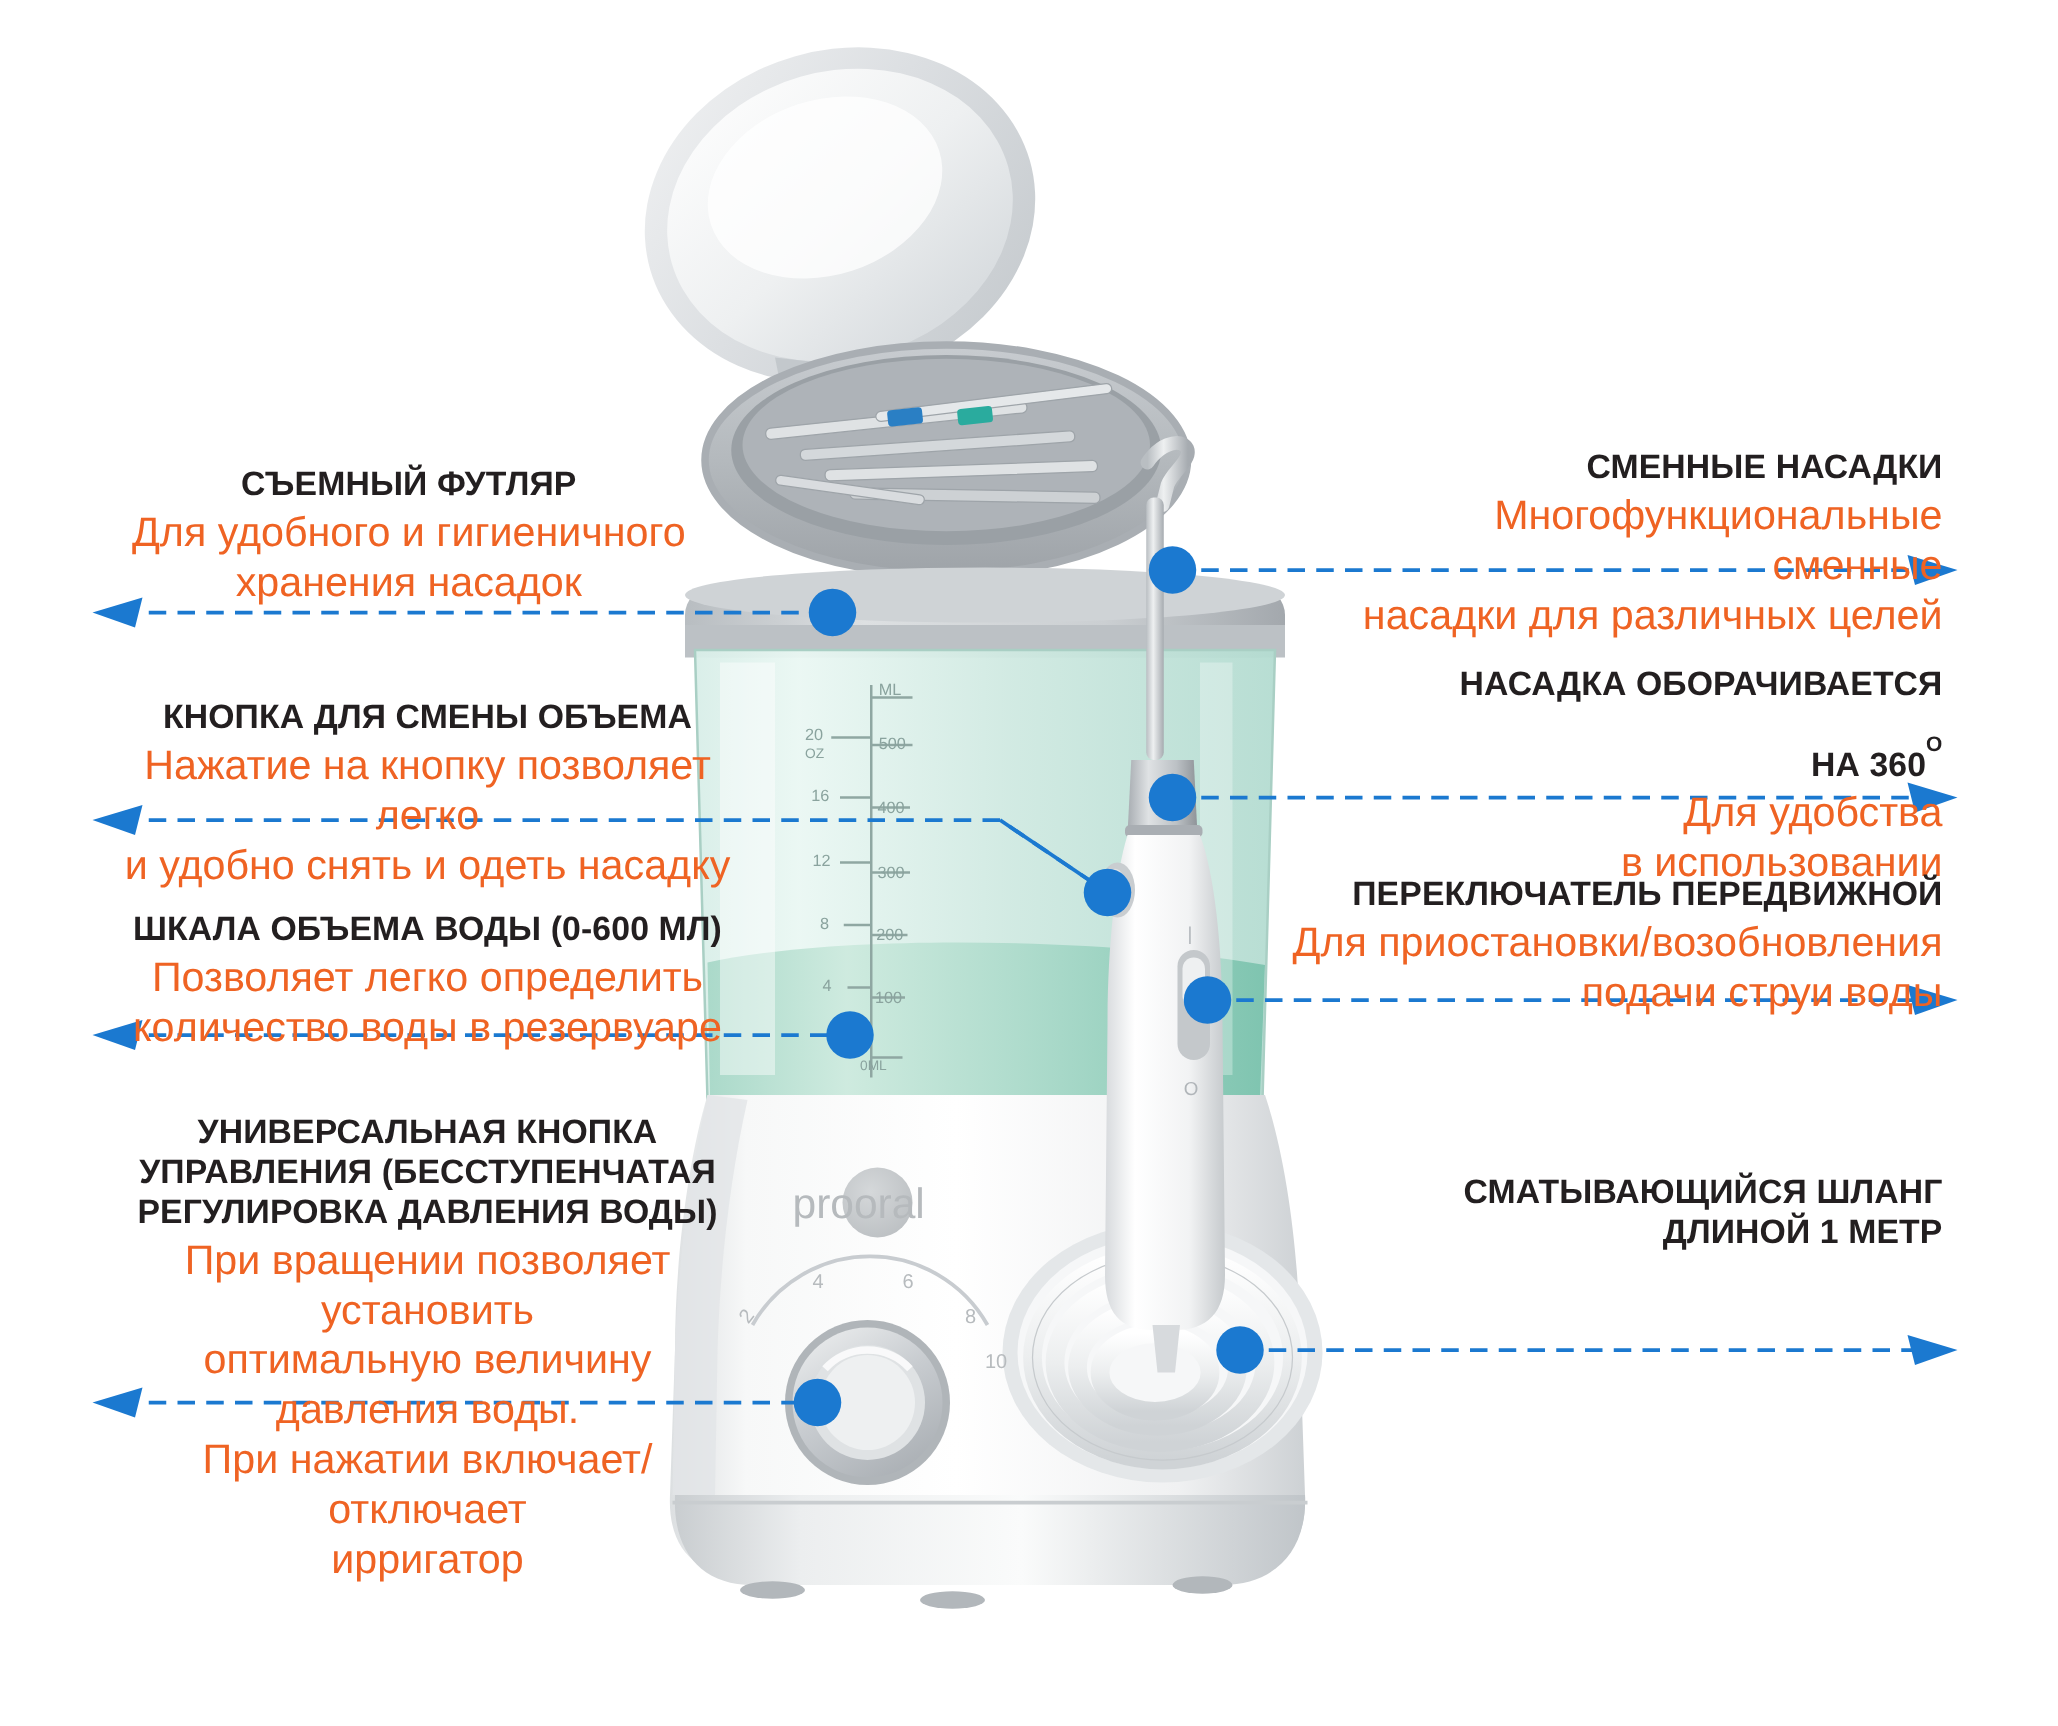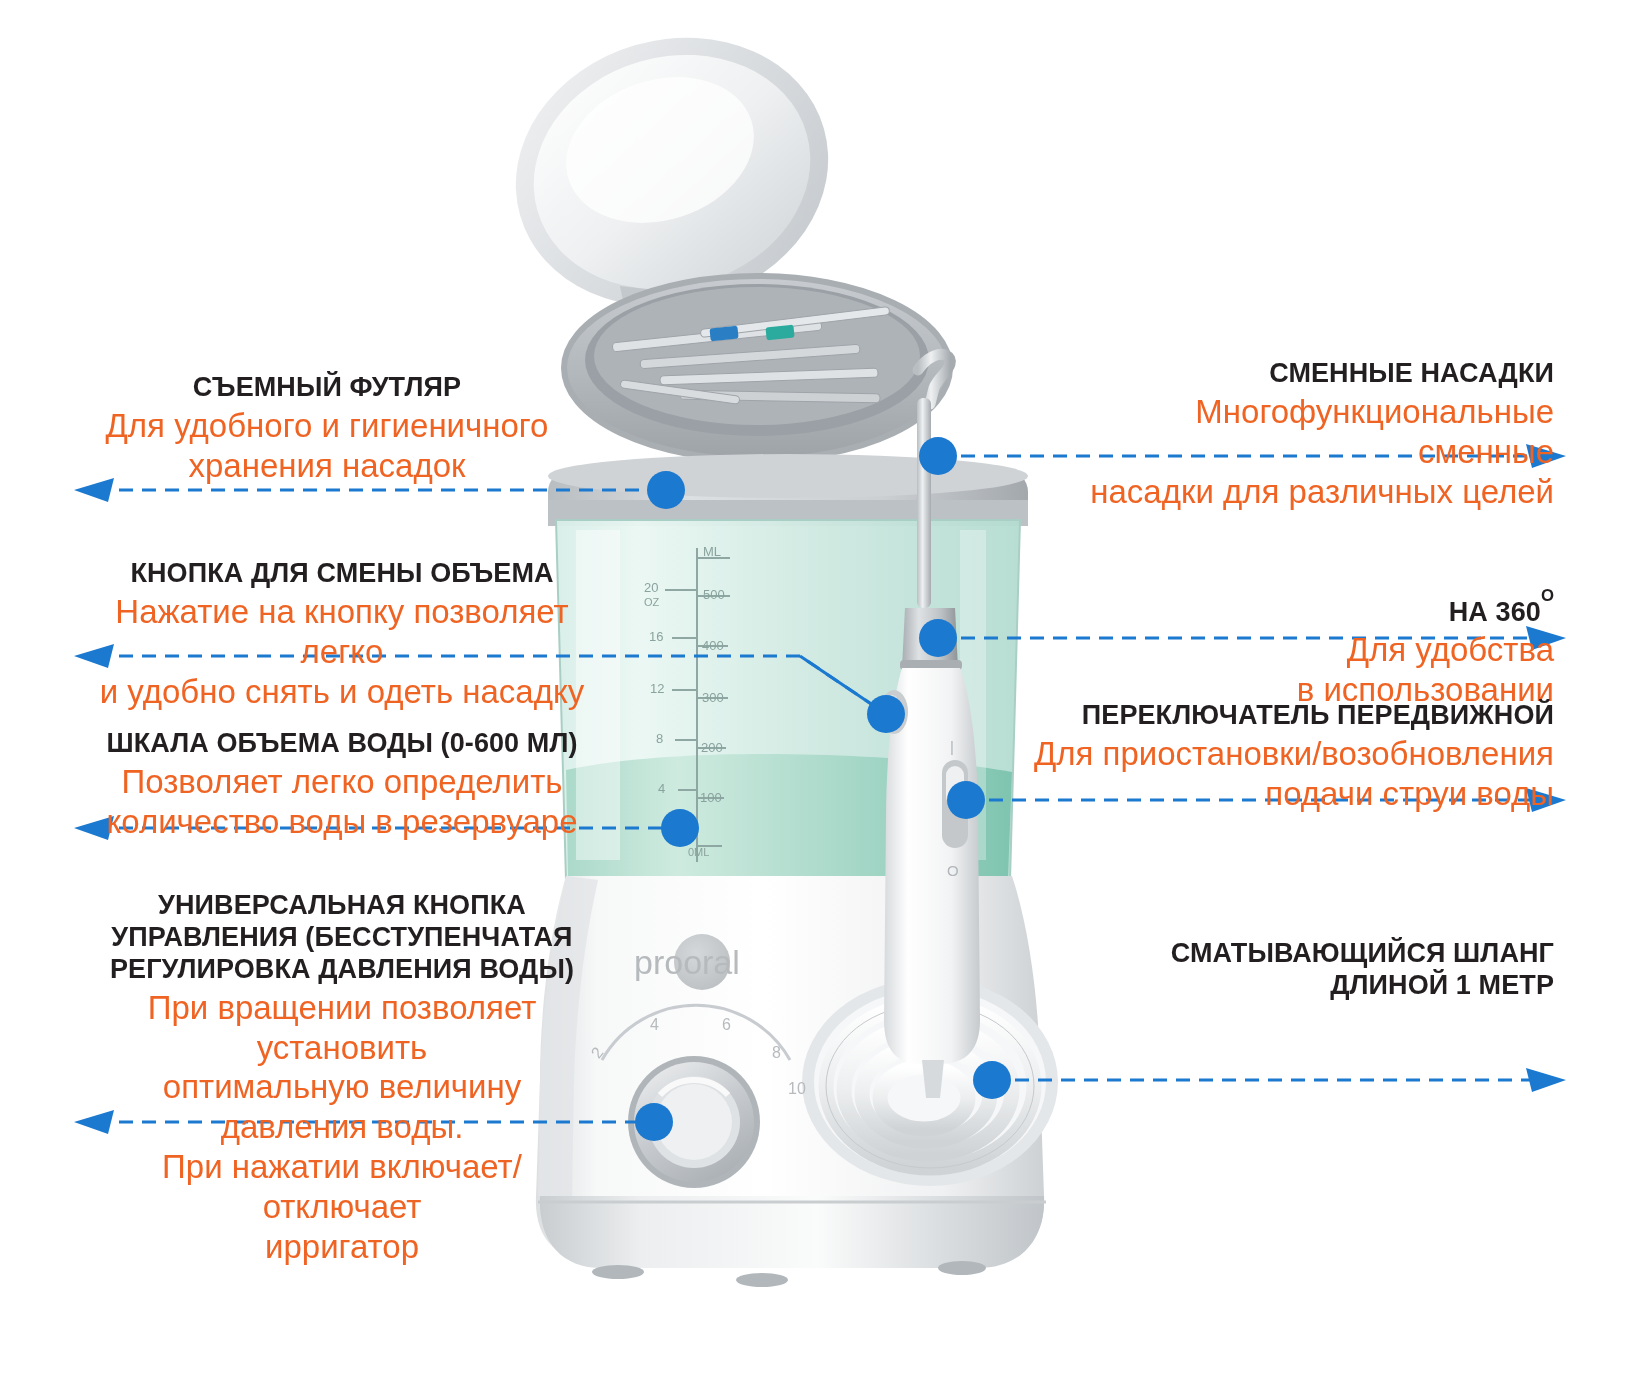--- a/index.html
+++ b/index.html
@@ -343,21 +343,21 @@
   </div>
 
   <div class="callout right" style="right:92px; top:358px; width:480px;">
     <div class="title">СМЕННЫЕ НАСАДКИ</div>
     <div class="desc">Многофункциональные сменные
 насадки для различных целей</div>
   </div>
 
   <div class="callout right" style="right:92px; top:500px; width:480px;">
     <div class="title">
-      <br>
+      <span>НАСАДКА ОБОРАЧИВАЕТСЯ</span><br>
       <span>НА 360</span><sup style="font-size:0.62em; top:-0.55em; position:relative;">O</sup>
     </div>
     <div class="desc">Для удобства
 в использовании</div>
   </div>
 
   <div class="callout right" style="right:92px; top:700px; width:560px;">
     <div class="title">ПЕРЕКЛЮЧАТЕЛЬ ПЕРЕДВИЖНОЙ</div>
     <div class="desc">Для приостановки/возобновления
 подачи струи воды</div>

